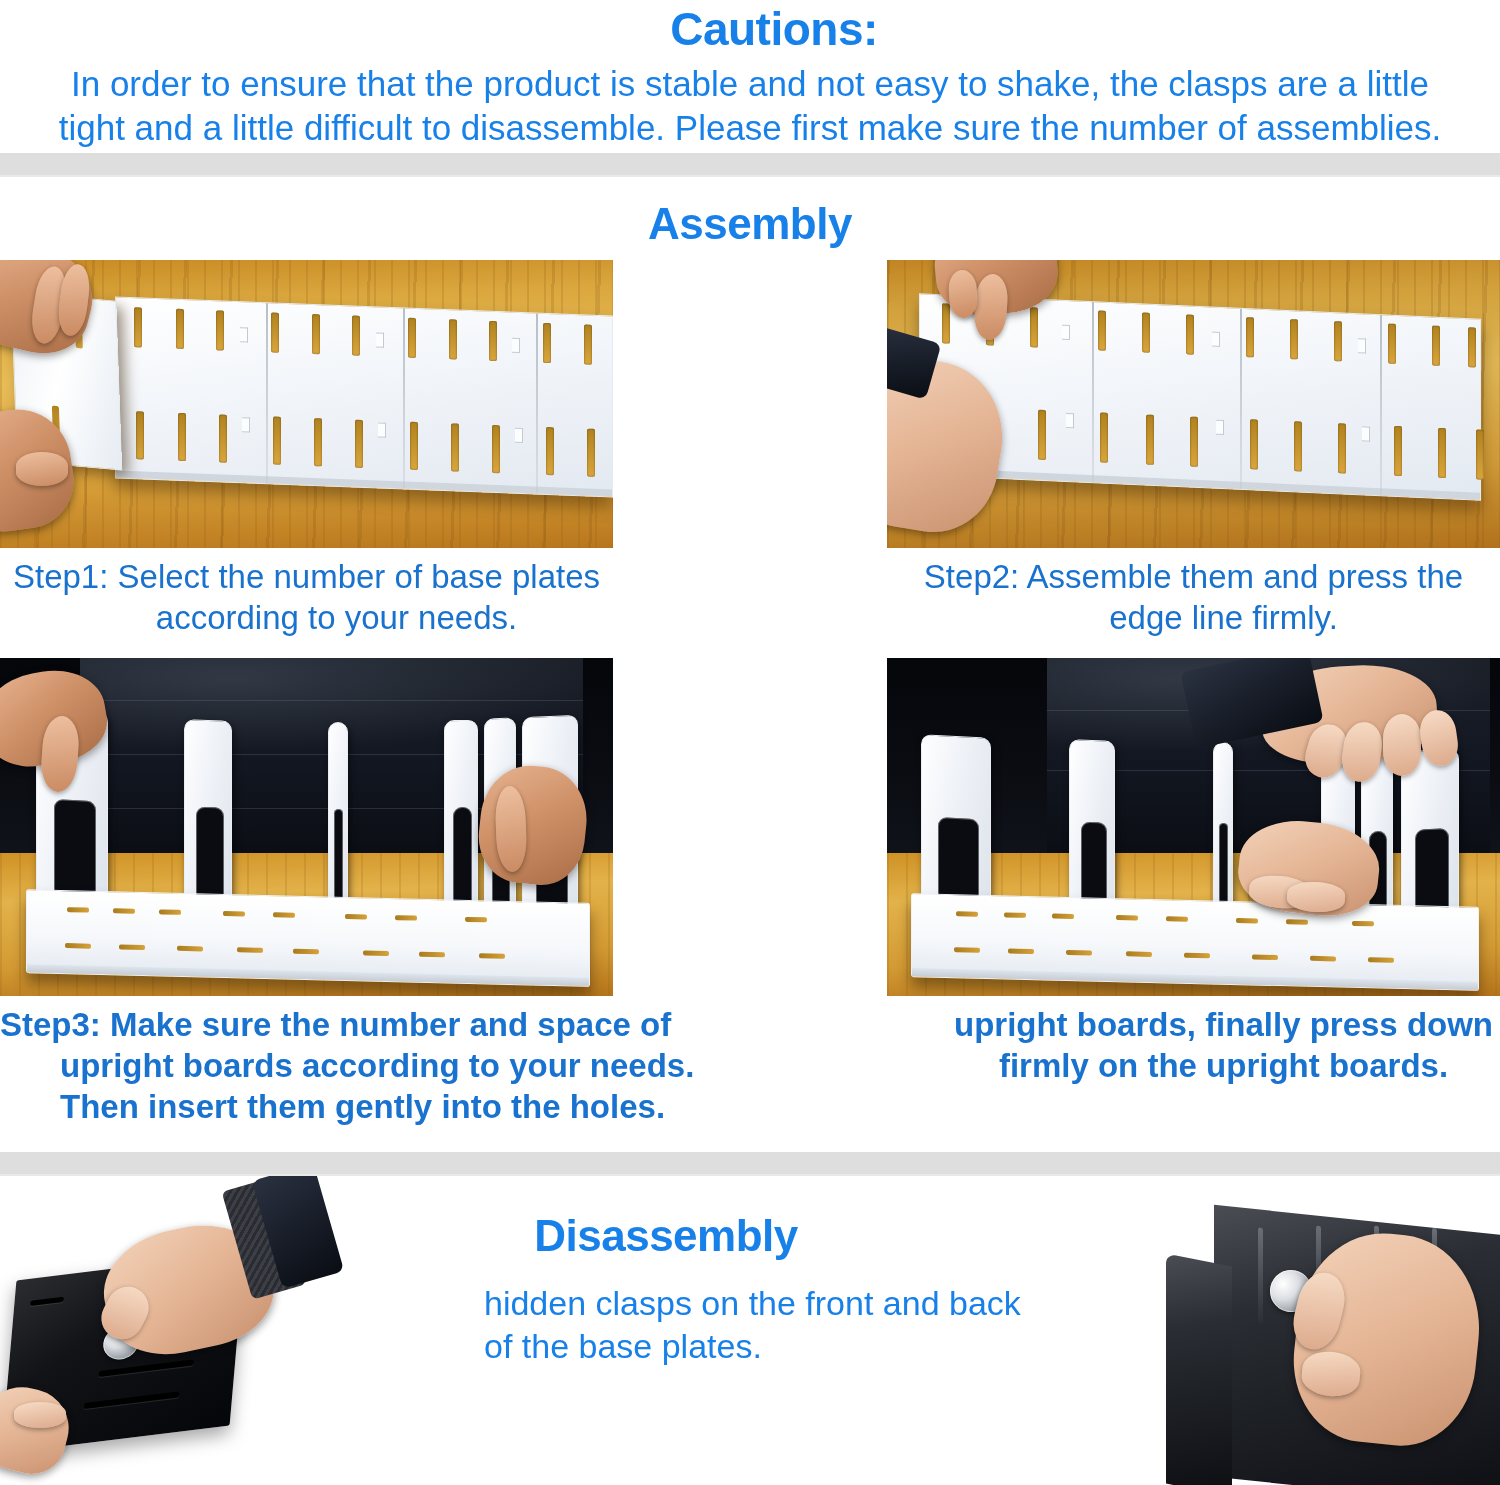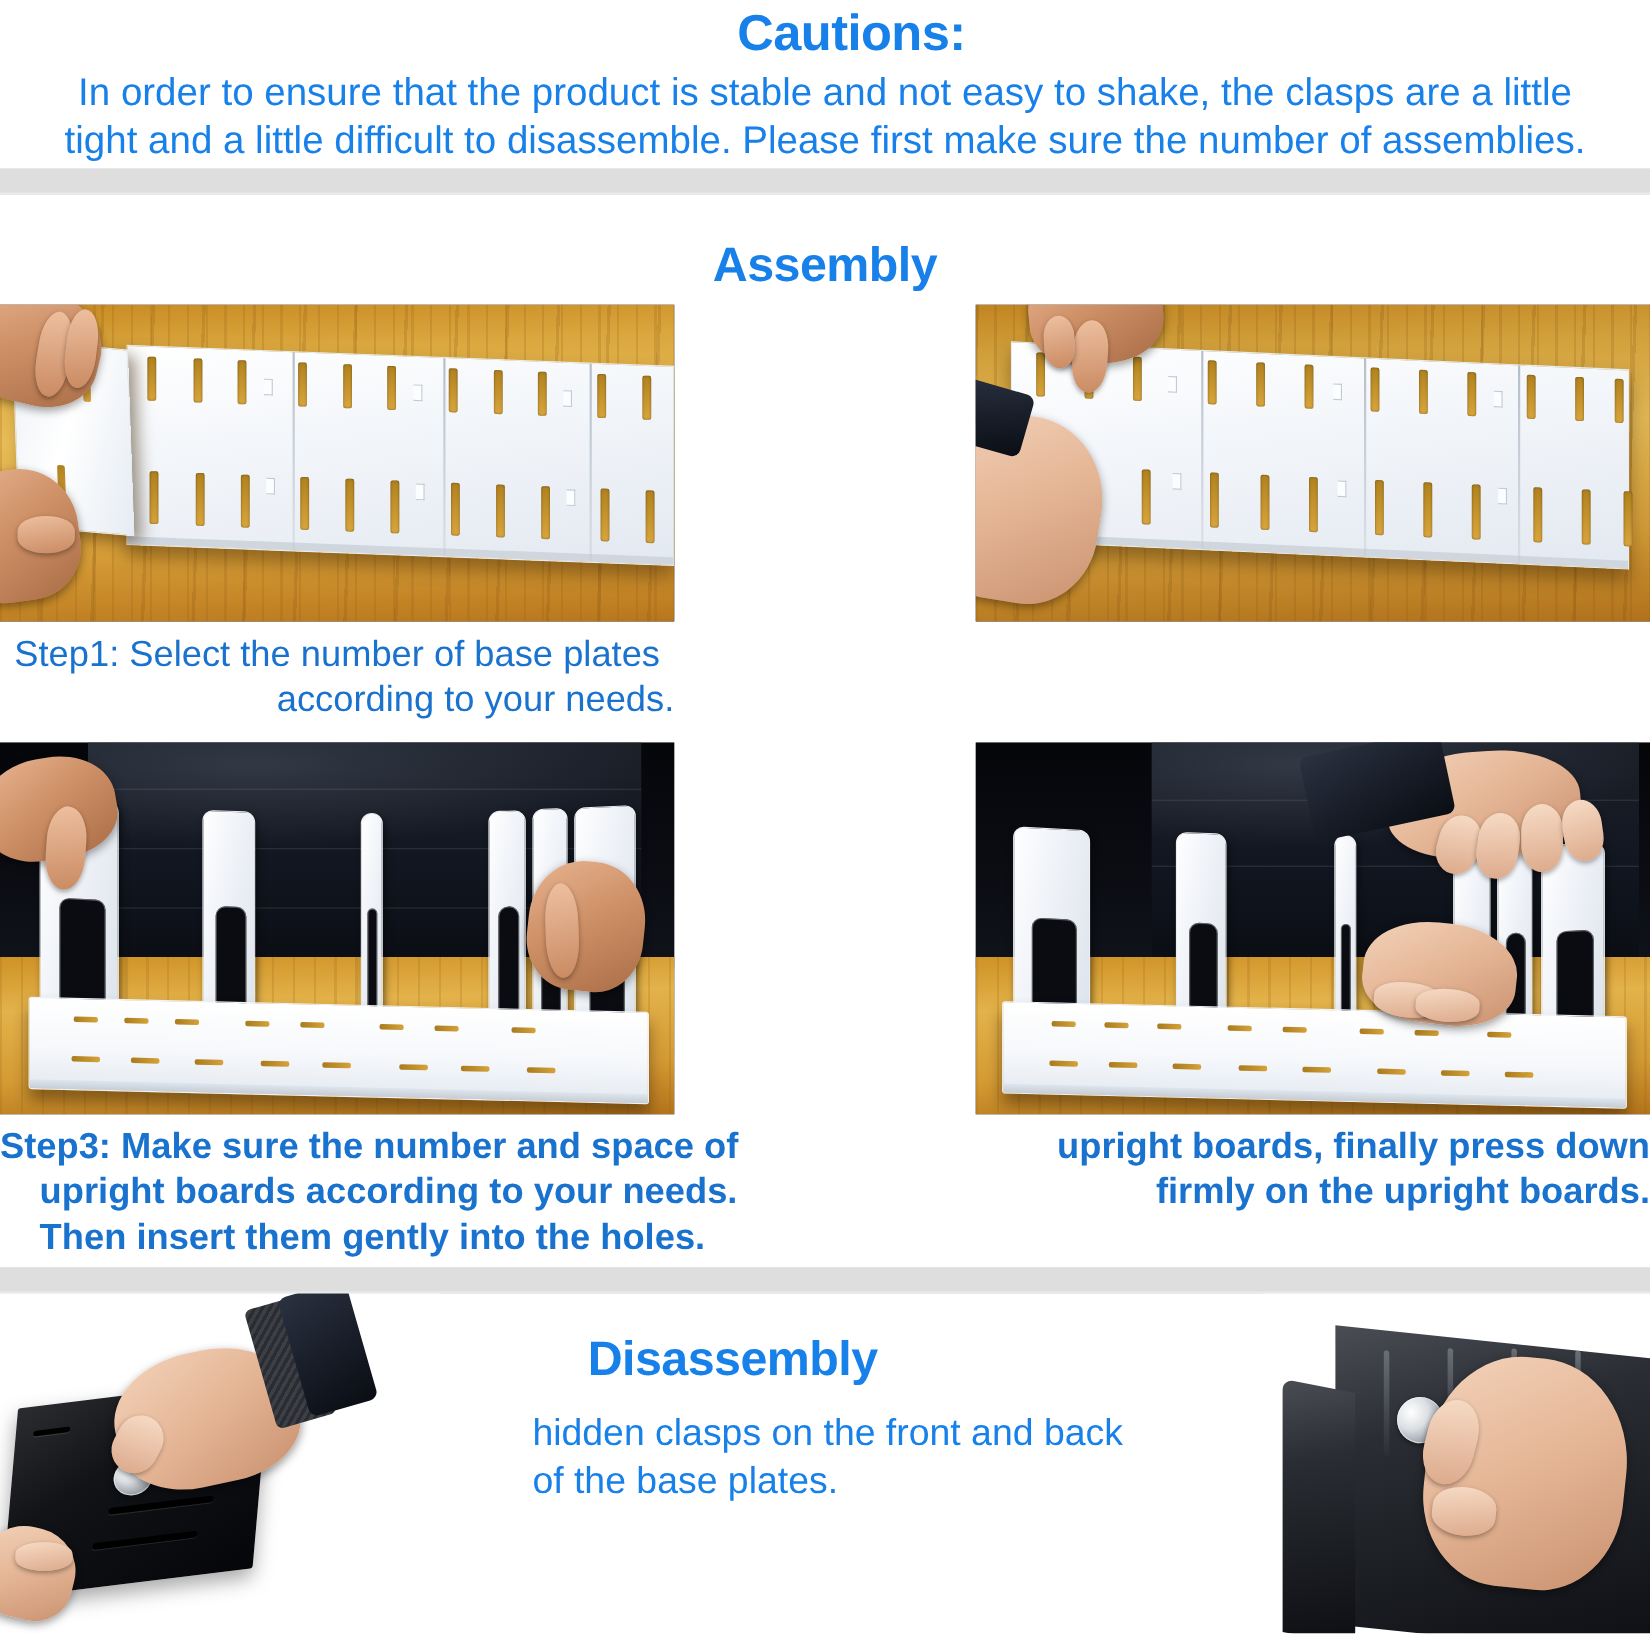--- a/index.html
+++ b/index.html
@@ -39,21 +39,21 @@
   
   .sep{
     position:absolute;left:0;width:1500px;height:22px;
     background:#dedede;
     border-bottom:2px solid #e9e9e9;
   }
   #sep-1{top:153px;}
   #sep-2{top:1152px;}
 
   
-  #assembly{position:absolute;left:0;top:192px;width:1500px;height:975px;}
+  #assembly{position:absolute;left:0;top:175px;width:1500px;height:975px;}
   #assembly > .title{font-size:44px;margin-top:27px;}
 
   .row{position:absolute;left:0;width:1323px;}
   #row-1{top:85px;height:390px;}
   #row-2{top:483px;height:492px;font-weight:bold;}
 
   .cell{position:absolute;top:0;width:613px;}
   .cell.left{left:0;}
   .cell.right{left:887px;width:613px;}
 
@@ -61,21 +61,21 @@
     position:relative;width:613px;height:288px;overflow:hidden;
     background:#222;
   }
   #row-2 .photo{height:338px;}
 
   .caption{
     text-align:center;color:#1a72cf;font-size:33px;line-height:41px;
     padding-top:8px;
   }
   .caption .ln{white-space:nowrap;display:block;}
-  .caption .ind{padding-left:36px;text-align:right;}
+  .caption .ind{padding-left:60px;}
 
   
   .wood{
     position:absolute;inset:0;
     background:
       repeating-linear-gradient(90deg,
         rgba(150,96,20,.22) 0px, rgba(150,96,20,.22) 2px,
         rgba(0,0,0,0) 2px, rgba(0,0,0,0) 17px),
       repeating-linear-gradient(92deg,
         rgba(120,74,12,.18) 0px, rgba(120,74,12,.18) 3px,
@@ -347,20 +347,24 @@
           <div class="slot" style="left:556px;top:110px;height:50px;"></div>
         </div>
 
         <div class="hand" style="left:48px;top:-42px;width:122px;height:96px;transform:rotate(-6deg);"></div>
         <div class="finger" style="left:88px;top:14px;width:32px;height:66px;transform:rotate(4deg);"></div>
         <div class="finger" style="left:62px;top:10px;width:28px;height:48px;transform:rotate(-3deg);"></div>
         <div class="hand pale" style="left:-42px;top:100px;width:156px;height:170px;transform:rotate(9deg);"></div>
         <div class="sleeve" style="left:-30px;top:72px;width:78px;height:58px;transform:rotate(16deg);"></div>
       </div>
 
+      <div class="caption">
+        <span class="ln">Step2: Assemble them and press the</span>
+        <span class="ln ind">edge line firmly.</span>
+      </div>
     </div>
   </div>
 
   <div class="row" id="row-2">
 
     <div class="cell left">
       <div class="photo" aria-label="Six white upright divider boards inserted into a white base plate, hands at both sides, dark background">
         <div class="studio" style="height:205px;"></div>
         <div class="jacket" style="left:80px;top:0;right:30px;height:205px;">
           <div class="quilt" style="top:42px;"></div>

